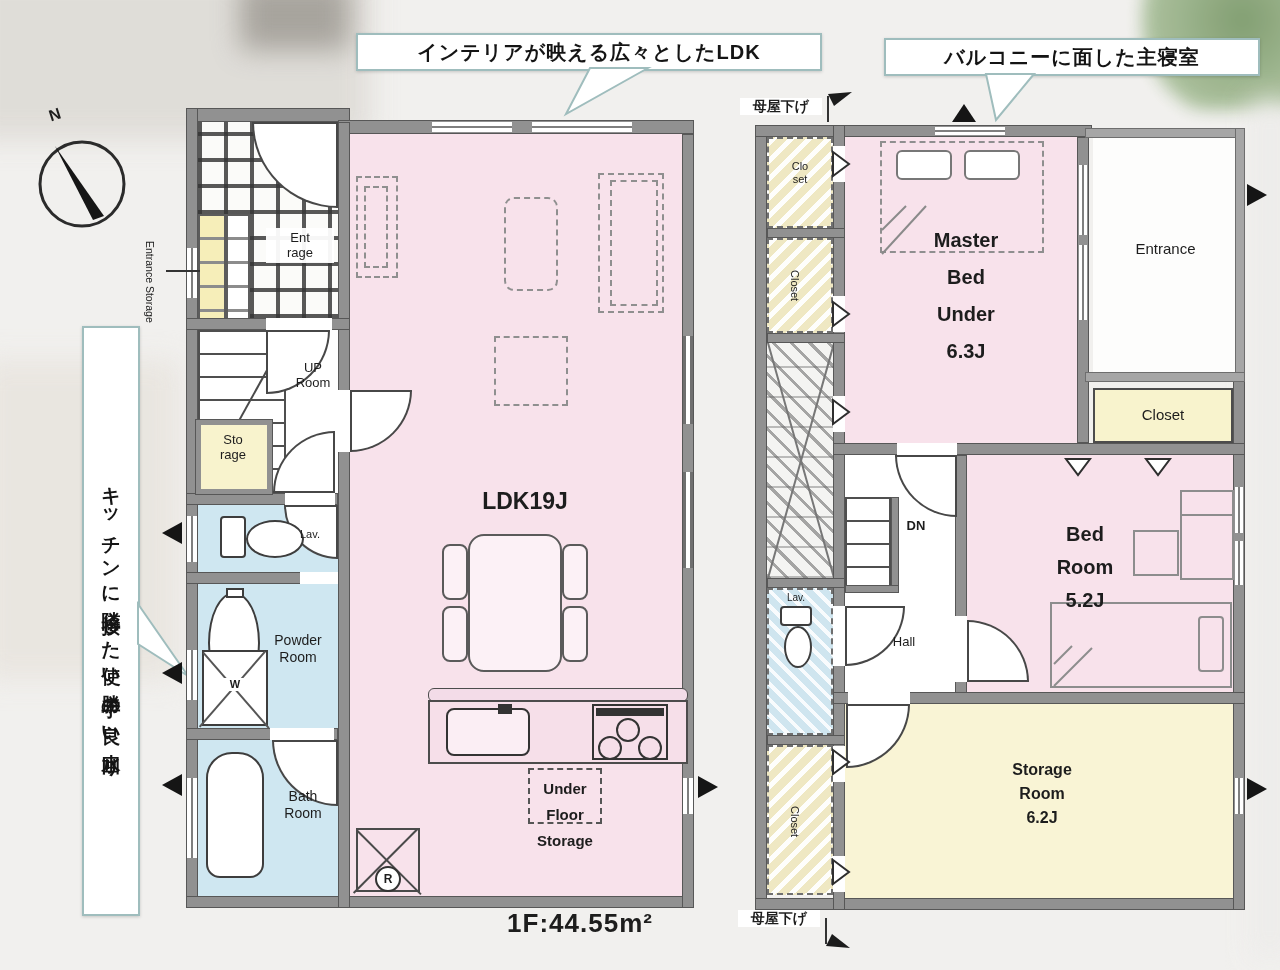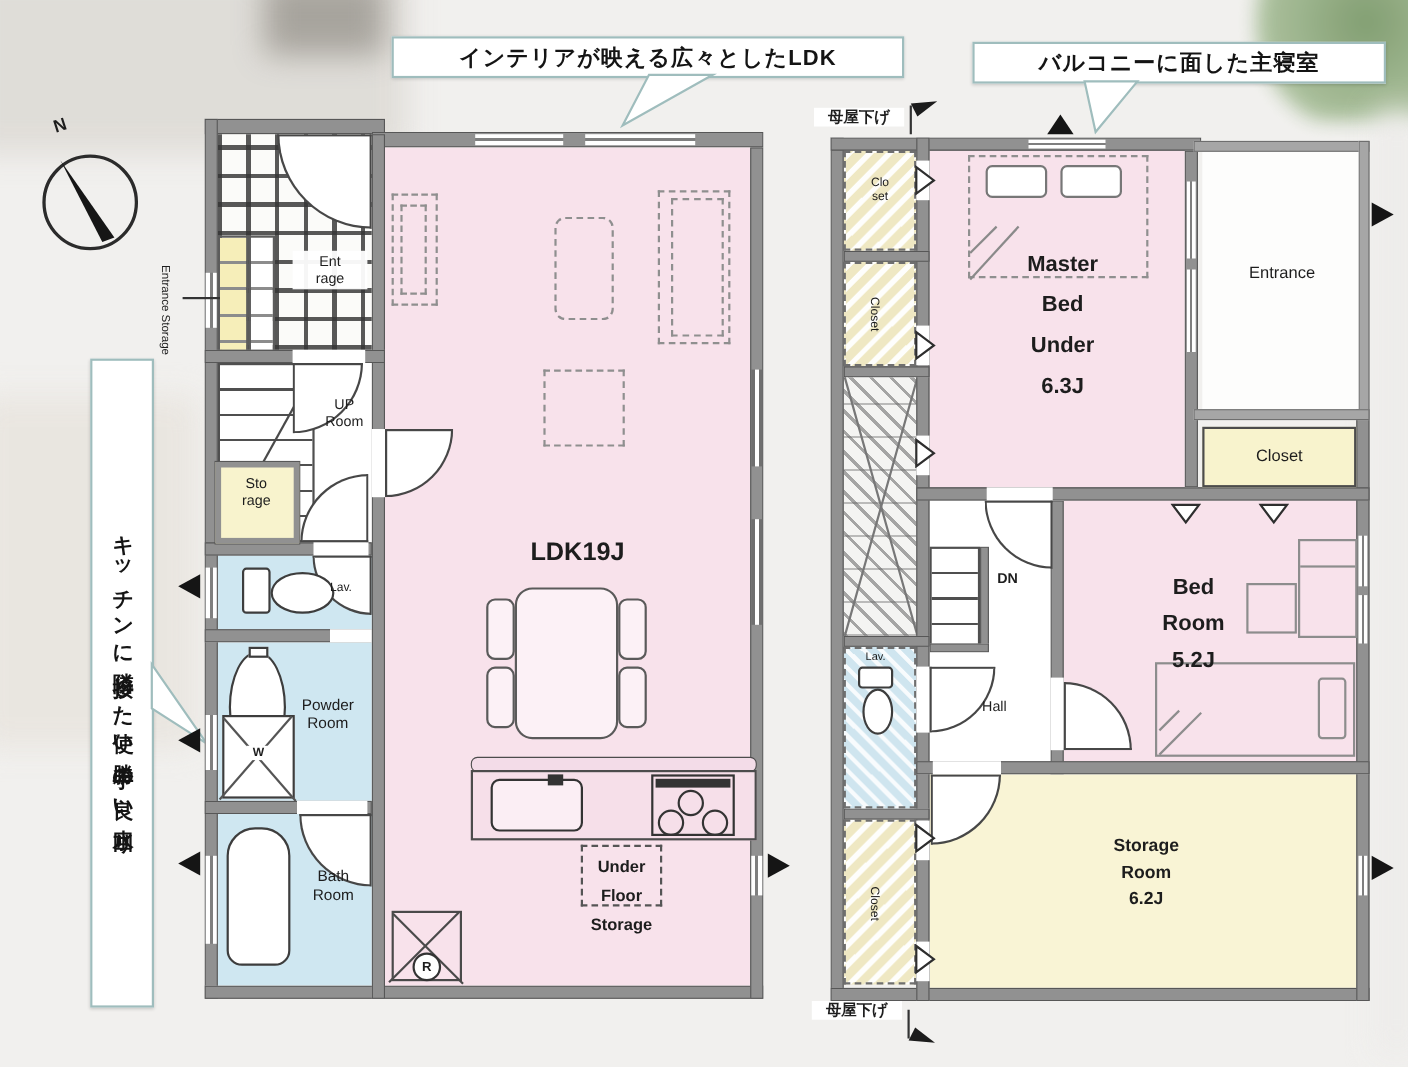--- a/index.html
+++ b/index.html
@@ -182,20 +182,21 @@
 rage</span>
   <span class="lbl" style="left:288px;top:528px;width:44px;font-size:11px">Lav.</span>
   <span class="lbl" style="left:258px;top:632px;width:80px;font-size:14px">Powder
 Room</span>
   <span class="lbl" style="left:268px;top:788px;width:70px;font-size:14px">Bath
 Room</span>
   <span class="lbl" style="left:450px;top:488px;width:150px;font-size:23px;font-weight:bold">LDK19J</span>
   <span class="lbl" style="left:497px;top:776px;width:136px;font-size:15px;font-weight:600;line-height:26px">Under
 Floor
 Storage</span>
+  <span class="lbl" style="left:470px;top:908px;width:220px;font-size:26px;font-weight:600;letter-spacing:1px">1F:44.55m²</span>
 
   <div class="room pink" style="left:845px;top:137px;width:232px;height:306px"></div>
   <div class="room pink" style="left:967px;top:455px;width:266px;height:237px"></div>
   <div class="room" style="left:845px;top:455px;width:110px;height:237px;background:#fff"></div>
   <div class="room" style="left:845px;top:704px;width:388px;height:194px;background:#f9f4d5"></div>
   <div class="room" style="left:1093px;top:136px;width:144px;height:236px;background:#fdfdfc"></div>
   <div class="room hatchy" style="left:767px;top:137px;width:66px;height:91px"></div>
   <div class="room hatchy" style="left:767px;top:238px;width:66px;height:95px"></div>
   <div class="room hatchg" style="left:767px;top:343px;width:66px;height:235px"></div>
   <div class="line" style="left:767px;top:578px;width:244px;background:#777;transform:rotate(-74.3deg)"></div>

